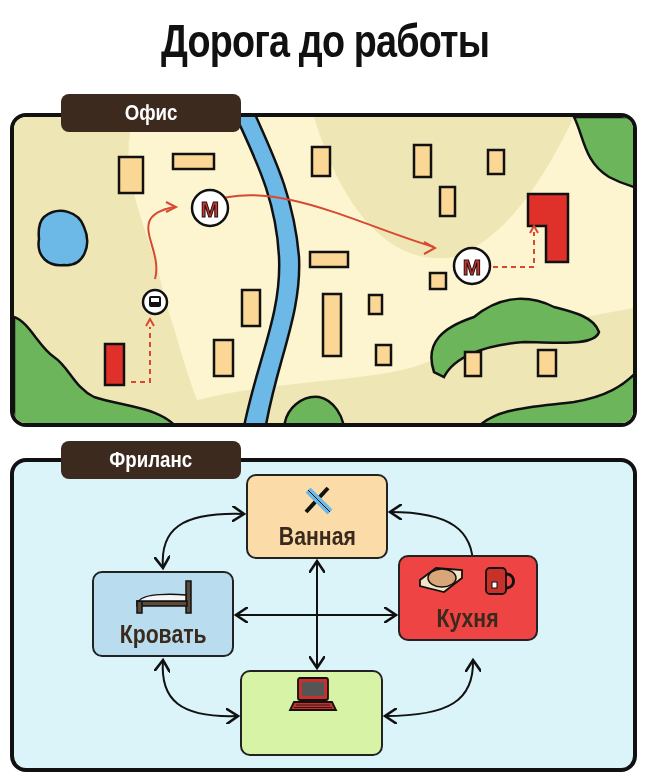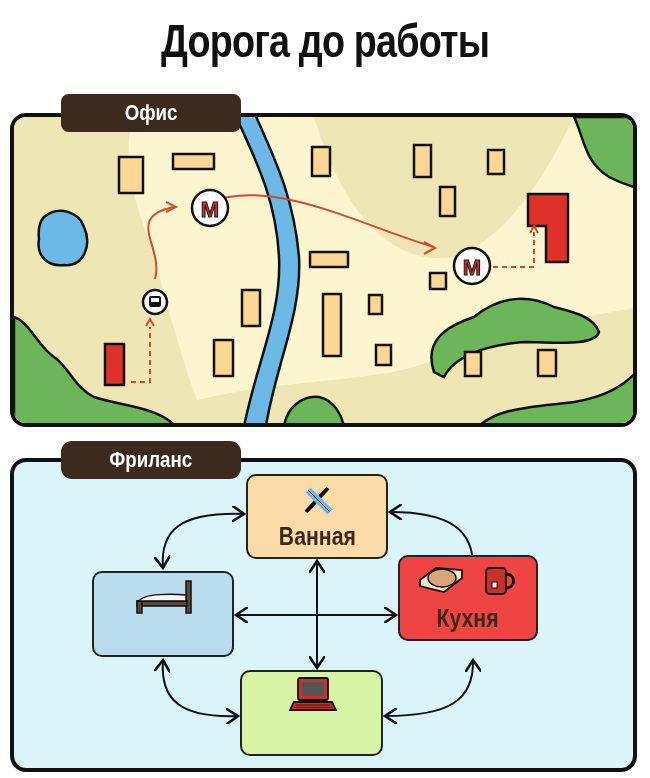--- a/index.html
+++ b/index.html
@@ -4,21 +4,21 @@
 <style>
   html, body { margin:0; padding:0; background:#ffffff; }
   body { width:650px; height:778px; position:relative; overflow:hidden; font-family:"Liberation Sans", sans-serif; }
   .title { position:absolute; left:0; top:14px; width:650px; text-align:center; font-family:"Liberation Sans", sans-serif; font-weight:bold; font-size:46px; color:#111; letter-spacing:-1px; transform:scaleX(0.82); transform-origin:center; }
   .panel { position:absolute; border:4px solid #111; border-radius:16px; box-sizing:border-box; overflow:hidden; }
   .panel-office { left:10px; top:113px; width:627px; height:314px; background:#fdf5cf; }
   .panel-free { left:10px; top:458px; width:627px; height:314px; background:#dbf4f9; }
   .tag { position:absolute; background:#3c2a1e; color:#fff; font-weight:bold; font-size:22px; border-radius:8px; text-align:center; box-sizing:border-box;margin-left:24px; }
   .tag span { display:inline-block; transform:scaleX(0.85); }
   .tag-office { left:37px; top:94px; width:180px; height:38px; line-height:38px; }
-  .tag-free { left:37px; top:441px; width:180px; height:38px; line-height:38px;border-radius:11px; }
+  .tag-free { left:37px; top:441px; width:180px; height:38px; line-height:38px; }
   svg { position:absolute; left:0; top:0; }
   .node { position:absolute; border:2.5px solid #222; border-radius:10px; box-sizing:border-box; text-align:center; }
   .node .lbl { position:absolute; left:0; right:0; bottom:6px; font-weight:bold; font-size:25px; color:#3a2a1e;margin-top:24px; }
   .node .lbl span { display:inline-block; transform:scaleX(0.85); }
   .n-bath { left:246px; top:474px; width:142px; height:85px; background:#fbdca8; }
   .n-bed { left:92px; top:571px; width:142px; height:86px; background:#b9ddee; }
   .n-kitchen { left:398px; top:555px; width:140px; height:86px; background:#ef4444; }
   .n-work { left:240px; top:670px; width:143px; height:86px; background:#d7f4a6; }
   .icon { position:absolute; }
 </style>
@@ -124,20 +124,21 @@
   <div class="lbl"><span>Ванная</span></div>
 </div>
 
 <div class="node n-bed">
   <svg class="icon" width="60" height="40" style="left:40px;top:4px">
     <rect x="52" y="4" width="5" height="32" fill="#5b4a3a" stroke="#111" stroke-width="1.5"></rect>
     <rect x="3" y="24" width="50" height="5" fill="#5b4a3a" stroke="#111" stroke-width="1.5"></rect>
     <rect x="3" y="24" width="5" height="12" fill="#5b4a3a" stroke="#111" stroke-width="1.5"></rect>
     <path d="M5,24 C10,16 40,17 52,18 L52,24 Z" fill="#f5f5f5" stroke="#111" stroke-width="1.5"></path>
   </svg>
+  <div class="lbl"><span>Кровать</span></div>
 </div>
 
 <div class="node n-kitchen">
   <svg class="icon" width="110" height="42" style="left:14px;top:3px">
     <path d="M6,20 L22,8 L48,10 L48,18 L30,32 L6,26 Z" fill="#f3e6c6" stroke="#111" stroke-width="1.8"></path>
     <ellipse cx="28" cy="18" rx="14" ry="9" fill="#d8a678" stroke="#111" stroke-width="1.5"></ellipse>
     <rect x="72" y="8" width="20" height="26" rx="4" fill="#c8302a" stroke="#111" stroke-width="1.8"></rect>
     <path d="M92,14 C102,14 102,28 92,28" fill="none" stroke="#111" stroke-width="3"></path>
     <rect x="78" y="22" width="5" height="6" fill="#fff" stroke="#111" stroke-width="1"></rect>
   </svg>

